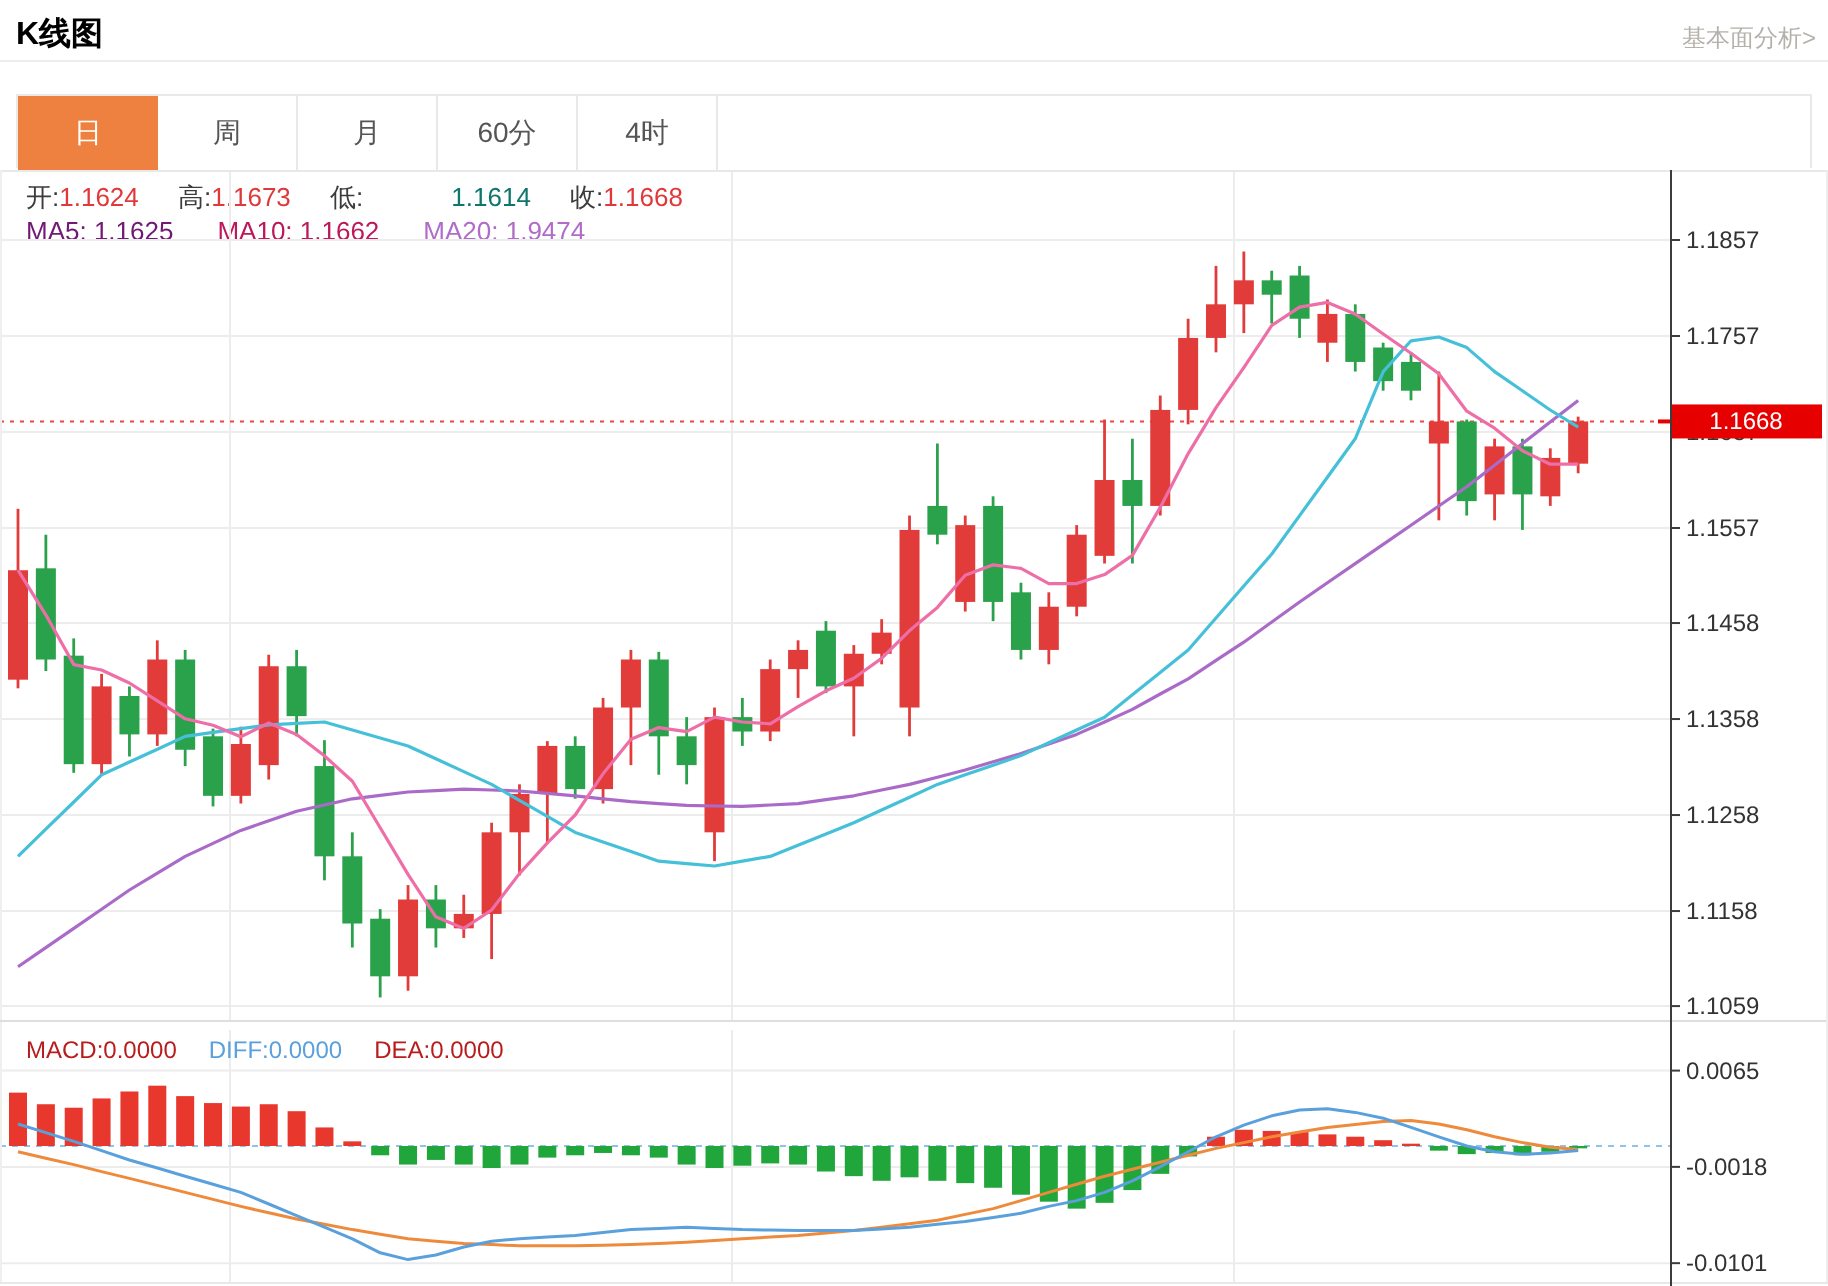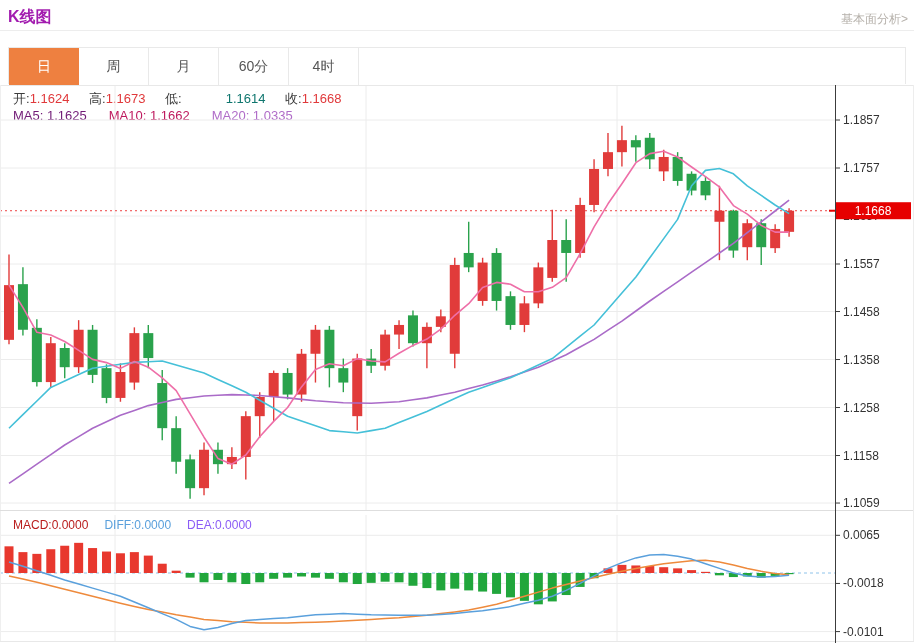--- a/index.html
+++ b/index.html
@@ -1,18 +1,18 @@
 <!DOCTYPE html>
 <html><head>
 <meta charset="utf-8">
 <style>
   html,body{margin:0;padding:0;background:#fff;}
   .page{position:relative;width:914px;height:643px;background:#fff;overflow:hidden;
         font-family:"Liberation Sans","DejaVu Sans",sans-serif;}
-  .hdr-title{position:absolute;top:7px;left:8px;font-size:16px;font-weight:bold;color:#a21caf;}
+  .hdr-title{position:absolute;top:7px;left:8px;font-size:16px;font-weight:bold;color:#000000;}
   .hdr-link{position:absolute;top:11px;right:6px;font-size:12px;color:#b5b0aa;text-decoration:none;cursor:pointer;}
   .hdr-divider{position:absolute;top:30px;left:0;width:914px;height:1px;background:#ededed;}
   .tabs{position:absolute;top:47px;left:8px;width:898px;height:37px;display:flex;
         border:1px solid #e9e9e9;border-bottom:none;box-sizing:border-box;background:#fff;}
   .tab{width:70px;height:37px;line-height:37px;text-align:center;font-size:14px;color:#555;
        border-right:1px solid #e9e9e9;cursor:pointer;box-sizing:border-box;background:#fff;}
   .tab.active{color:#fff;font-weight:normal;border-right:none;}
   .legend1{position:absolute;top:90px;left:13px;font-size:13px;white-space:nowrap;}
   .legend1 .lbl{color:#3c3c3c;}
   .legend1 .val{margin-right:16px;}
@@ -37,21 +37,21 @@
       <div class="tab">60分</div>
       <div class="tab">4时</div>
     </div>
 
   <div class="legend1">
     <span class="lbl">开:</span><span class="val" style="color: rgb(224, 57, 59);">1.1624</span>
     <span class="lbl">高:</span><span class="val" style="color: rgb(224, 57, 59);">1.1673</span>
     <span class="lbl">低:</span><span class="val" style="color: #0f766e; margin-left: 44px;">1.1614</span>
     <span class="lbl">收:</span><span class="val" style="color: rgb(224, 57, 59);">1.1668</span>
   </div>
-  <div class="legend2"><span style="color: #701a75;">MA5: 1.1625</span><span style="color: #be185d;">MA10: 1.1662</span><span style="color: rgb(176, 108, 200);">MA20: 1.0335</span></div>
+  <div class="legend2"><span style="color: #701a75;">MA5: 1.1625</span><span style="color: #be185d;">MA10: 1.1662</span><span style="color: rgb(176, 108, 200);">MA20: 1.9474</span></div>
 
   <svg id="chart-svg" width="914" height="558" viewBox="0 0 914 558" style="position:absolute;top:85px;left:0;">
       <g>
         <line x1="0" y1="35" x2="835" y2="35" stroke="#ececec" stroke-width="1"></line>
         <line x1="0" y1="83.00000000000004" x2="835" y2="83.00000000000004" stroke="#ececec" stroke-width="1"></line>
         <line x1="0" y1="131.00000000000009" x2="835" y2="131.00000000000009" stroke="#ececec" stroke-width="1"></line>
         <line x1="0" y1="179.0000000000001" x2="835" y2="179.0000000000001" stroke="#ececec" stroke-width="1"></line>
         <line x1="0" y1="226.5200000000002" x2="835" y2="226.5200000000002" stroke="#ececec" stroke-width="1"></line>
         <line x1="0" y1="274.52000000000027" x2="835" y2="274.52000000000027" stroke="#ececec" stroke-width="1"></line>
         <line x1="0" y1="322.5200000000003" x2="835" y2="322.5200000000003" stroke="#ececec" stroke-width="1"></line>
@@ -279,14 +279,14 @@
         <line x1="835" y1="498.44" x2="840" y2="498.44" stroke="#3c3c3c"></line>
         <text x="843" y="502.44">-0.0018</text>
         <line x1="835" y1="546.58" x2="840" y2="546.58" stroke="#3c3c3c"></line>
         <text x="843" y="550.58">-0.0101</text>
       </g>
       <line x1="829" y1="125.7199999999996" x2="835" y2="125.7199999999996" stroke="#e60000" stroke-width="2"></line>
       <rect x="836" y="117.2199999999996" width="75" height="17" fill="#e60000"></rect>
       <text x="873" y="129.7199999999996" fill="#ffffff" font-size="12" text-anchor="middle">1.1668</text>
     </svg>
 
-  <div class="legend3"><span style="color: #b91c1c;">MACD:0.0000</span><span style="color: rgb(90, 160, 220);">DIFF:0.0000</span><span style="color: #8b5cf6; margin-top: 16px;">DEA:0.0000</span></div>
+  <div class="legend3"><span style="color: #b91c1c;">MACD:0.0000</span><span style="color: rgb(90, 160, 220);">DIFF:0.0000</span><span style="color: #b91c1c; margin-top: 16px;">DEA:0.0000</span></div>
 </div>
 
 </body></html>

